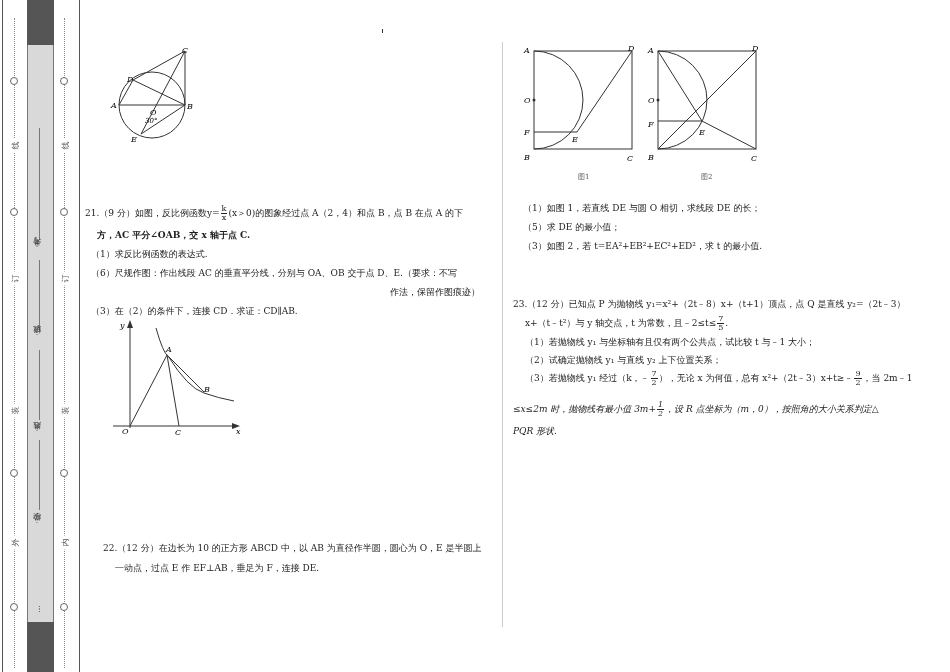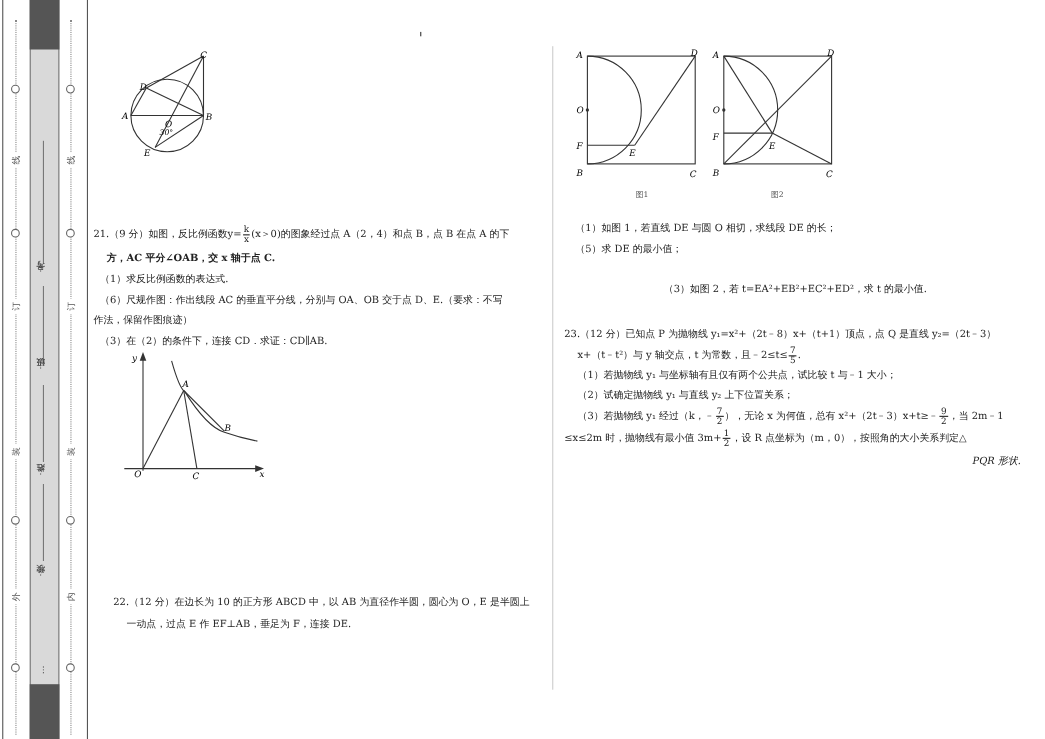--- a/index.html
+++ b/index.html
@@ -100,21 +100,21 @@
   <text x="26" y="100" font-size="8">E</text>
 </svg>
 
 <div class="column" style="left:85px;top:205px;width:395px;">
   <p class="q">
     <span>21.</span><span>（9 分）</span><span>如图，反比例函数</span><span>y=</span><span class="frac"><span class="num">k</span><span class="den">x</span></span><span>(x＞0)</span><span>的图象经过点 A（2，4）和点 B，点 B 在点 A 的下</span>
   </p>
   <p class="q" style="margin-top:6px;padding-left:12px;font-weight:bold;">方，AC 平分∠OAB，交 x 轴于点 C.</p>
   <p class="q" style="margin-top:5px;padding-left:6px;">（1）求反比例函数的表达式.</p>
   <p class="q" style="margin-top:5px;padding-left:6px;">（6）尺规作图：作出线段 AC 的垂直平分线，分别与 OA、OB 交于点 D、E.（要求：不写</p>
-  <p class="q" style="margin-top:5px;padding-left:0px;">作法，保留作图痕迹）</p>
+  <p class="q" style="margin-top:5px;padding-left:0px;text-align:right;">作法，保留作图痕迹）</p>
   <p class="q" style="margin-top:5px;padding-left:6px;">（3）在（2）的条件下，连接 CD．求证：CD∥AB.</p>
 </div>
 
 <svg class="abs" style="left:108px;top:318px;" width="140" height="120">
   <line x1="22" y1="110" x2="22" y2="6" stroke="#333"></line>
   <polygon points="22,2 19,10 25,10" fill="#333"></polygon>
   <line x1="5" y1="108" x2="128" y2="108" stroke="#333"></line>
   <polygon points="132,108 124,105 124,111" fill="#333"></polygon>
   <path d="M48,10 Q55,35 60,38 Q80,70 96,75 Q110,80 126,83" fill="none" stroke="#333"></path>
   <line x1="22" y1="108" x2="59" y2="37" stroke="#333"></line>
@@ -166,32 +166,32 @@
   <text x="4" y="84" font-size="8">F</text>
   <text x="55" y="92" font-size="8">E</text>
   <text x="4" y="117" font-size="8">B</text>
   <text x="107" y="118" font-size="8">C</text>
   <text x="57" y="136" font-size="7" style="font-style:normal;fill:#555">图2</text>
 </svg>
 
 <div class="column" style="left:523px;top:201px;width:400px;">
   <p class="q">（1）如图 1，若直线 DE 与圆 O 相切，求线段 DE 的长；</p>
   <p class="q" style="margin-top:5px;">（5）求 DE 的最小值；</p>
-  <p class="q" style="margin-top:22px;text-align:center;">（3）如图 2，若 t=EA²+EB²+EC²+ED²，求 t 的最小值.</p>
+  <p class="q" style="margin-top:5px;">（3）如图 2，若 t=EA²+EB²+EC²+ED²，求 t 的最小值.</p>
 </div>
 
 <div class="column" style="left:513px;top:297px;width:415px;">
   <p class="q">
     <span>23.</span><span>（12 分）</span><span>已知点 P 为抛物线 y₁=x²+（2t﹣8）x+（t+1）顶点，点 Q 是直线 y₂=（2t﹣3）</span>
   </p>
   <p class="q" style="margin-top:4px;padding-left:12px;">
     <span>x+（t﹣t²）与 y 轴交点，t 为常数，且﹣2≤t≤</span><span class="frac"><span class="num">7</span><span class="den">5</span></span><span>.</span>
   </p>
   <p class="q" style="margin-top:3px;padding-left:12px;">（1）若抛物线 y₁ 与坐标轴有且仅有两个公共点，试比较 t 与﹣1 大小；</p>
   <p class="q" style="margin-top:4px;padding-left:12px;">（2）试确定抛物线 y₁ 与直线 y₂ 上下位置关系；</p>
   <p class="q" style="margin-top:3px;padding-left:12px;">
     <span>（3）若抛物线 y₁ 经过（k，﹣</span><span class="frac"><span class="num">7</span><span class="den">2</span></span><span>），无论 x 为何值，总有 x²+（2t﹣3）x+t≥﹣</span><span class="frac"><span class="num">9</span><span class="den">2</span></span><span>，当 2m﹣1</span>
   </p>
-  <p class="q" style="margin-top:3px;">
+  <p class="q" style="margin-top:14px;font-style:italic;">
     <span>≤x≤2m 时，抛物线有最小值 3m+</span><span class="frac"><span class="num">1</span><span class="den">2</span></span><span>，设 R 点坐标为（m，0），按照角的大小关系判定△</span>
   </p>
-  <p class="q ital" style="margin-top:6px;text-align:right;">PQR 形状.</p>
+  <p class="q ital" style="margin-top:6px;">PQR 形状.</p>
 </div>
 
 </body></html>

